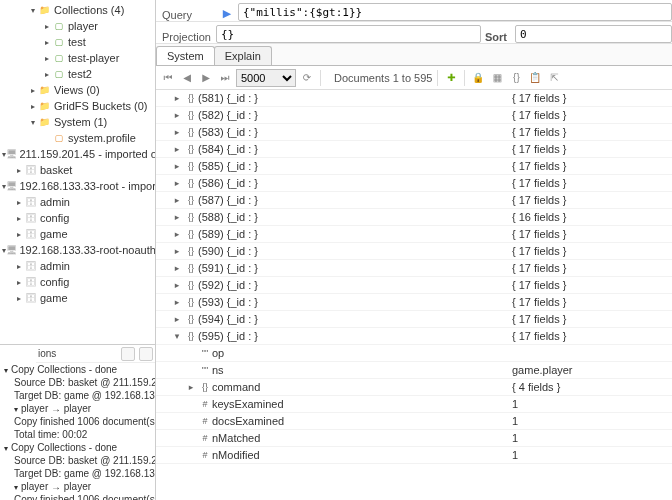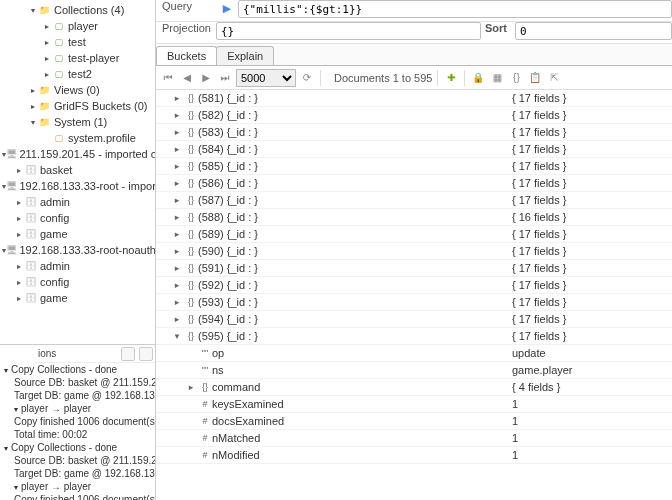--- a/index.html
+++ b/index.html
@@ -19,21 +19,21 @@
 .indent2 { padding-left:28px; }
 .indent3 { padding-left:42px; }
 .ops-header { display:flex; align-items:center; height:18px; padding:2px; border-bottom:1px solid #eee;margin-left:36px;}
 .ops-title { flex:1; font-size:10px; color:#444;}
 .ops-tools { display:flex; gap:4px; }
 .ops-btn { width:14px; height:14px; border:1px solid #ccc; border-radius:2px; background:#f7f7f7;}
 .log-line { padding:1px 4px; font-size:10px; white-space:nowrap; }
 .log-line.sub { padding-left:14px; }
 
 .right { flex:1; display:flex; flex-direction:column; }
-.qrow { display:flex; align-items:flex-start; height:22px; border-bottom:1px solid #e3e3e3; }
+.qrow { display:flex; align-items:flex-end; height:22px; border-bottom:1px solid #e3e3e3; }
 .qlabel { width:60px; padding:0 6px; color:#555; }
 .qinput { flex:1; height:18px; border:1px solid #bfbfbf; border-radius:2px; padding:0 4px; font-family:Consolas,monospace; background:#fff;}
 .qicon { width:16px; height:16px; margin:0 3px; display:flex; align-items:center; justify-content:center; color:#4a86e8; font-size:11px;}
 .qtail { width:34px; text-align:left; padding:0 4px; color:#555;font-weight:bold;}
 .tabs { display:flex; align-items:flex-end; height:22px; border-bottom:1px solid #bbb; background:#fafafa;}
 .tab { padding:3px 10px; border:1px solid #bbb; border-bottom:none; margin-right:-1px; background:#f2f2f2; border-top-left-radius:3px; border-top-right-radius:3px;}
 .tab.active { background:#fff; }
 .toolbar { display:flex; align-items:center; height:24px; border-bottom:1px solid #ddd; padding:0 4px; gap:3px;}
 .tbtn { width:16px; height:16px; display:flex; align-items:center; justify-content:center; color:#888; font-size:10px; border:1px solid transparent;}
 .pgsize{ height:18px; width:60px; border:1px solid #bbb; }
@@ -182,21 +182,21 @@
     <span class="qicon">▶</span>
     <input class="qinput" value="{&quot;millis&quot;:{$gt:1}}" style="">
   </div>
   <div class="qrow">
     <span class="qlabel">Projection</span>
     <input class="qinput" value="{}" style="">
     <span class="qtail">Sort</span>
     <input class="qinput" style="flex: 0 0 14px;" value="0">
   </div>
   <div class="tabs">
-    <div class="tab active">Buckets</div>
+    <div class="tab active">System</div>
     <div class="tab">Explain</div>
   </div>
   <div class="toolbar">
     <span class="tbtn">⏮</span>
     <span class="tbtn">◀</span>
     <span class="tbtn">▶</span>
     <span class="tbtn">⏭</span>
     <select class="pgsize"><option>5000</option></select>
     <span class="tbtn">⟳</span>
     <span class="tsep"></span>
@@ -331,21 +331,20 @@
             <span>(595) {_id : }</span>
           </div>
           <div class="gc val">{ 17 fields }</div>
         </div>
         <div class="grow">
           <div class="gc key" style="padding-left:28px">
             <span class="gicon"></span>
             <span class="gicon">""</span>
             <span>op</span>
           </div>
-          <div class="gc val">update</div>
         </div>
         <div class="grow">
           <div class="gc key" style="padding-left:28px">
             <span class="gicon"></span>
             <span class="gicon">""</span>
             <span>ns</span>
           </div>
           <div class="gc val">game.player</div>
         </div>
         <div class="grow">

